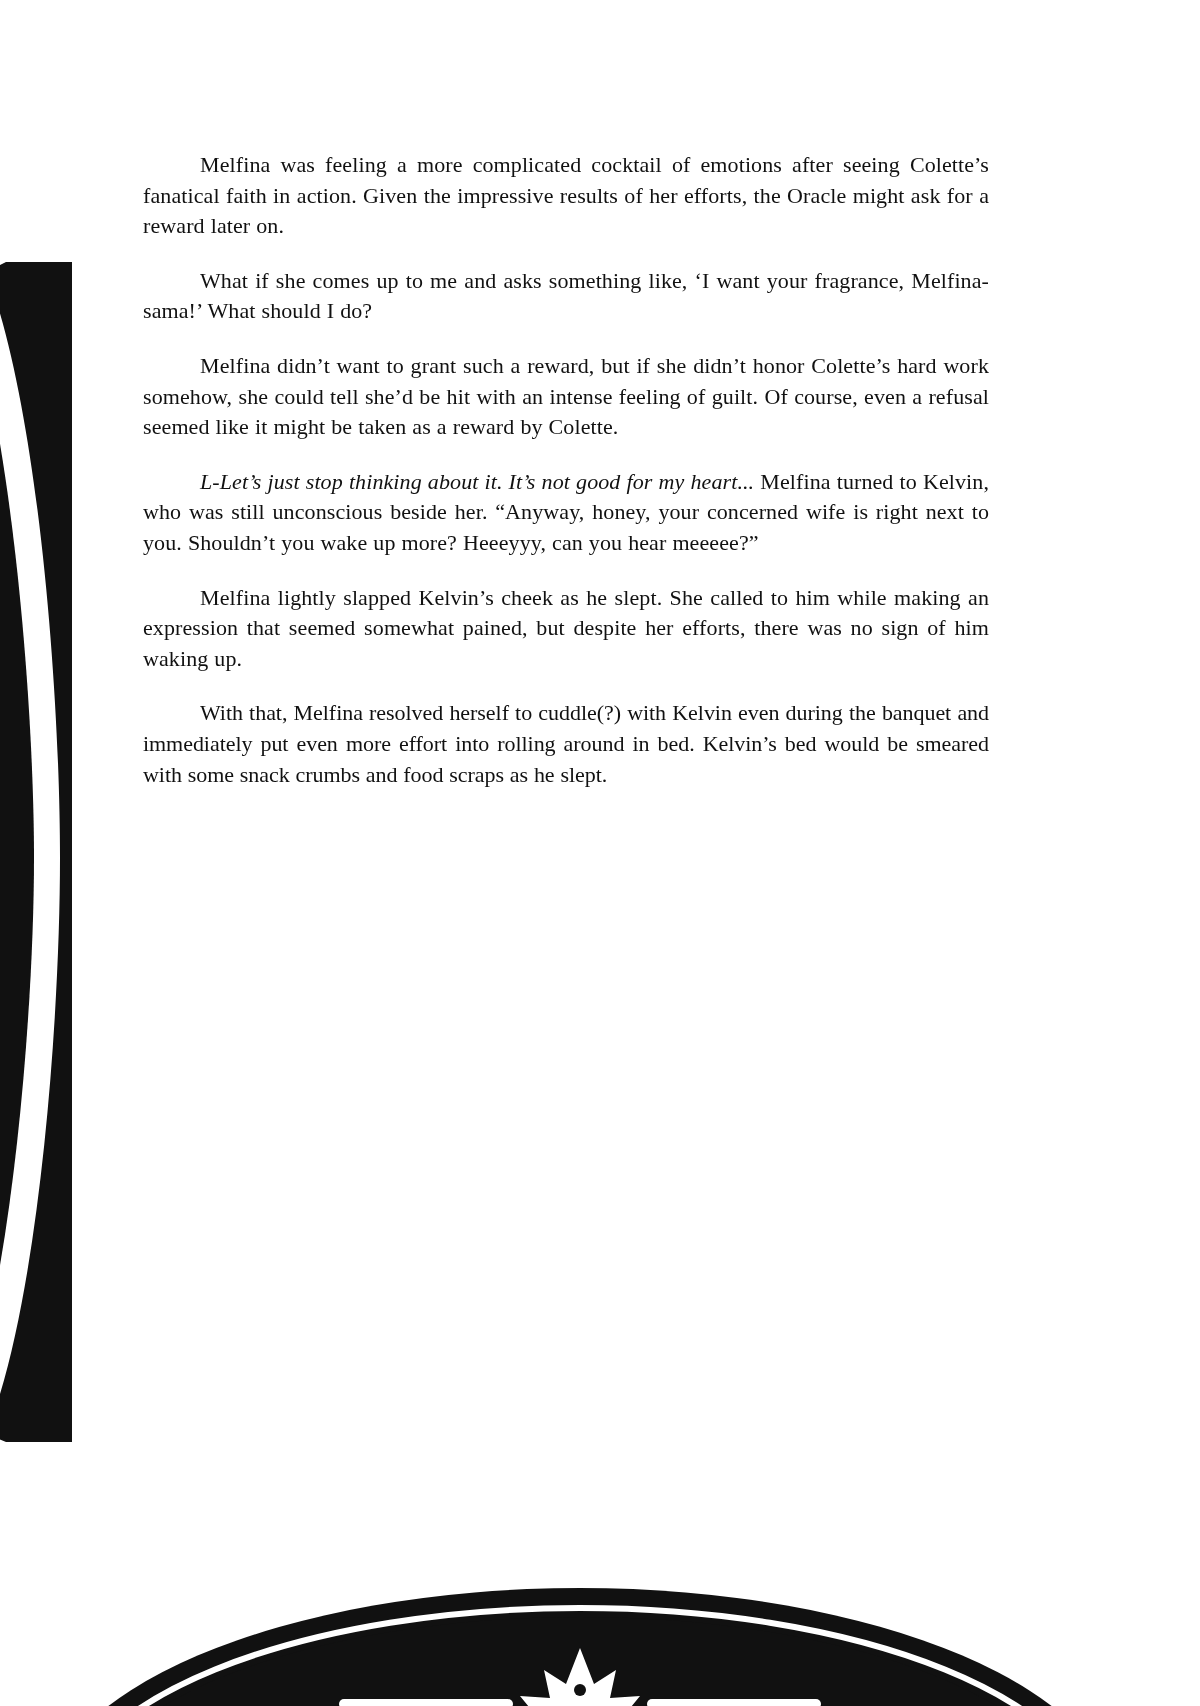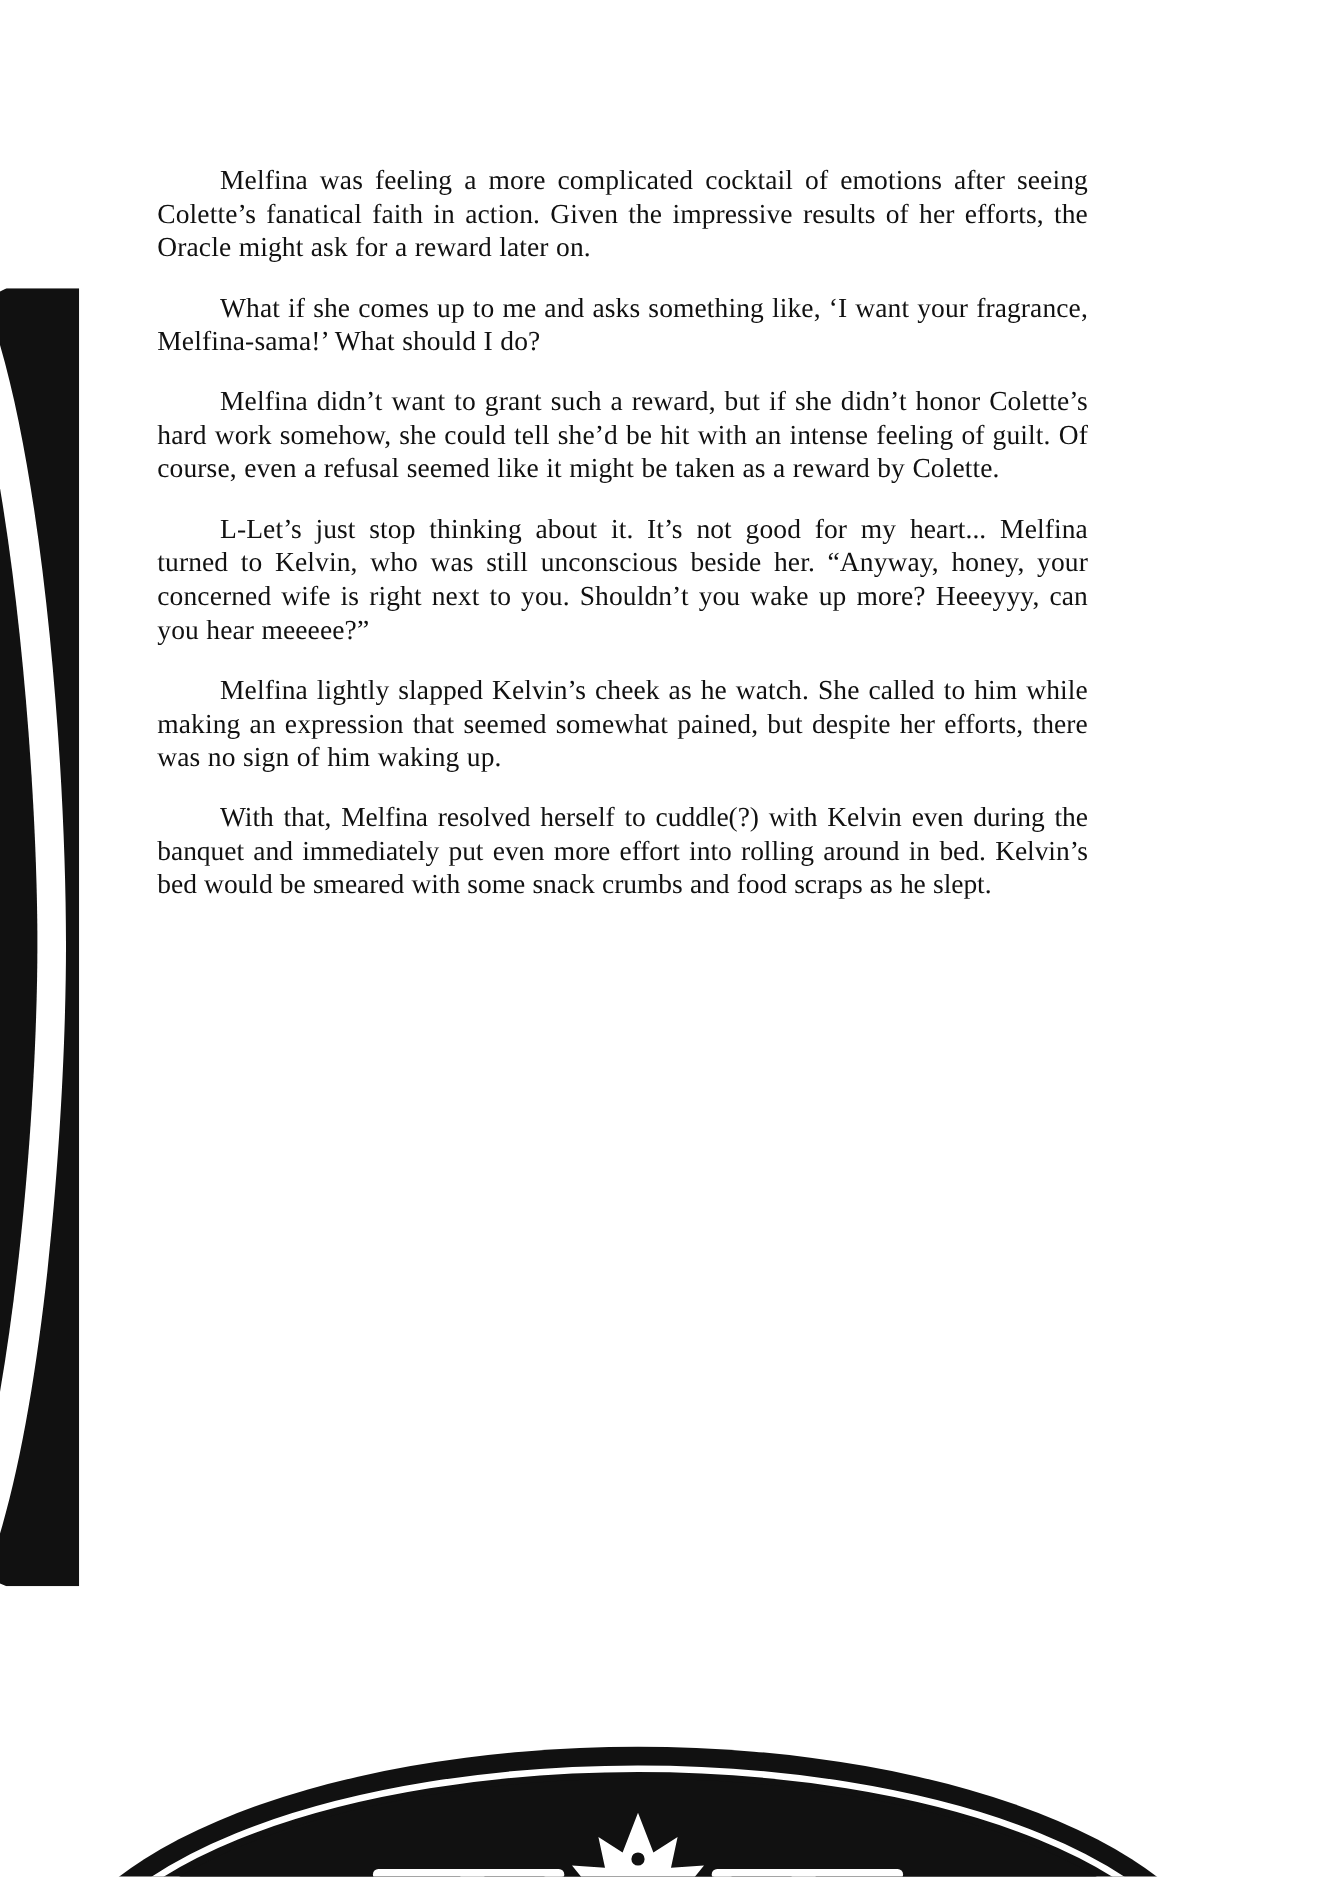--- a/index.html
+++ b/index.html
@@ -52,29 +52,29 @@
   #text-block {
     position: absolute;
     left: 143px;
     top: 150px;
     width: 846px;
   }
   .para {
     margin: 0 0 24px 0;
     text-indent: 57px;
     text-align: justify;
-    font-size: 25px;
+    font-size: 22px;
     line-height: 30.6px;
     letter-spacing: 0.1px;
     word-spacing: 0.4px;
     -webkit-font-smoothing: antialiased;
   }
   .para:last-child { margin-bottom: 0; }
   .para.italic-lead { }
-  .para .it { }
+  .para .it { font-style: italic; }
   
   .para.tight {
     letter-spacing: -0.25px;
     word-spacing: 0px;
   }
   .para.tight-2 {
     letter-spacing: -0.05px;
   }
 </style>
 </head>
@@ -192,20 +192,20 @@
   <div id="text-block">
 
     <p class="para">Melfina was feeling a more complicated cocktail of emotions after seeing Colette’s fanatical faith in action. Given the impressive results of her efforts, the Oracle might ask for a reward later on.</p>
 
     <p class="para italic-lead">What if she comes up to me and asks something like, ‘I want your fragrance, Melfina-sama!’ What should I do?</p>
 
     <p class="para">Melfina didn’t want to grant such a reward, but if she didn’t honor Colette’s hard work somehow, she could tell she’d be hit with an intense feeling of guilt. Of course, even a refusal seemed like it might be taken as a reward by Colette.</p>
 
     <p class="para"><span class="it">L-Let’s just stop thinking about it. It’s not good for my heart...</span><span> Melfina turned to Kelvin, who was still unconscious beside her. “Anyway, honey, your concerned wife is right next to you. Shouldn’t you wake up more? Heeeyyy, can you hear meeeee?”</span></p>
 
-    <p class="para">Melfina lightly slapped Kelvin’s cheek as he watch. She called to him while making an expression that seemed somewhat pained, but despite her efforts, there was no sign of him waking up.</p>
+    <p class="para">Melfina lightly slapped Kelvin’s cheek as he slept. She called to him while making an expression that seemed somewhat pained, but despite her efforts, there was no sign of him waking up.</p>
 
 
     <p class="para tight-2">With that, Melfina resolved herself to cuddle(?) with Kelvin even during the banquet and immediately put even more effort into rolling around in bed. Kelvin’s bed would be smeared with some snack crumbs and food scraps as he slept.</p>
 
   </div>
 
 </div>
 
 </body></html>

